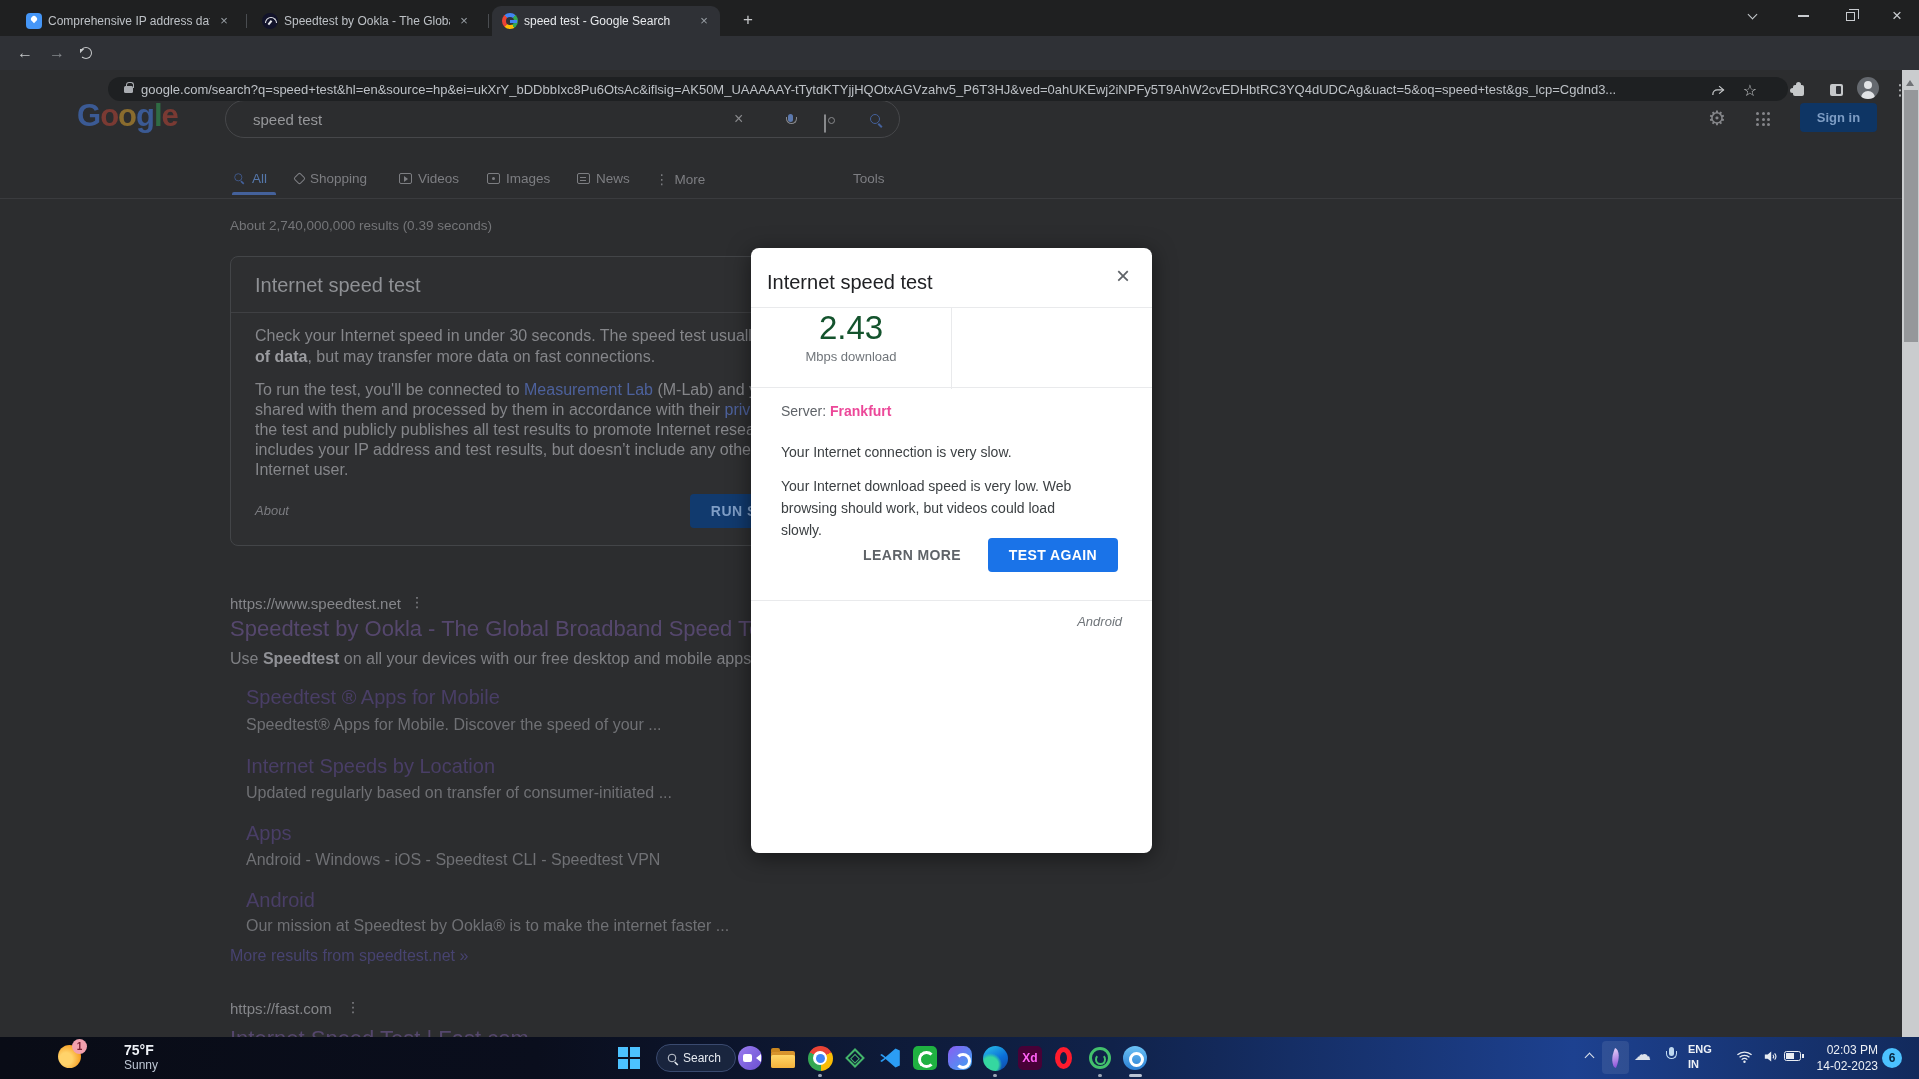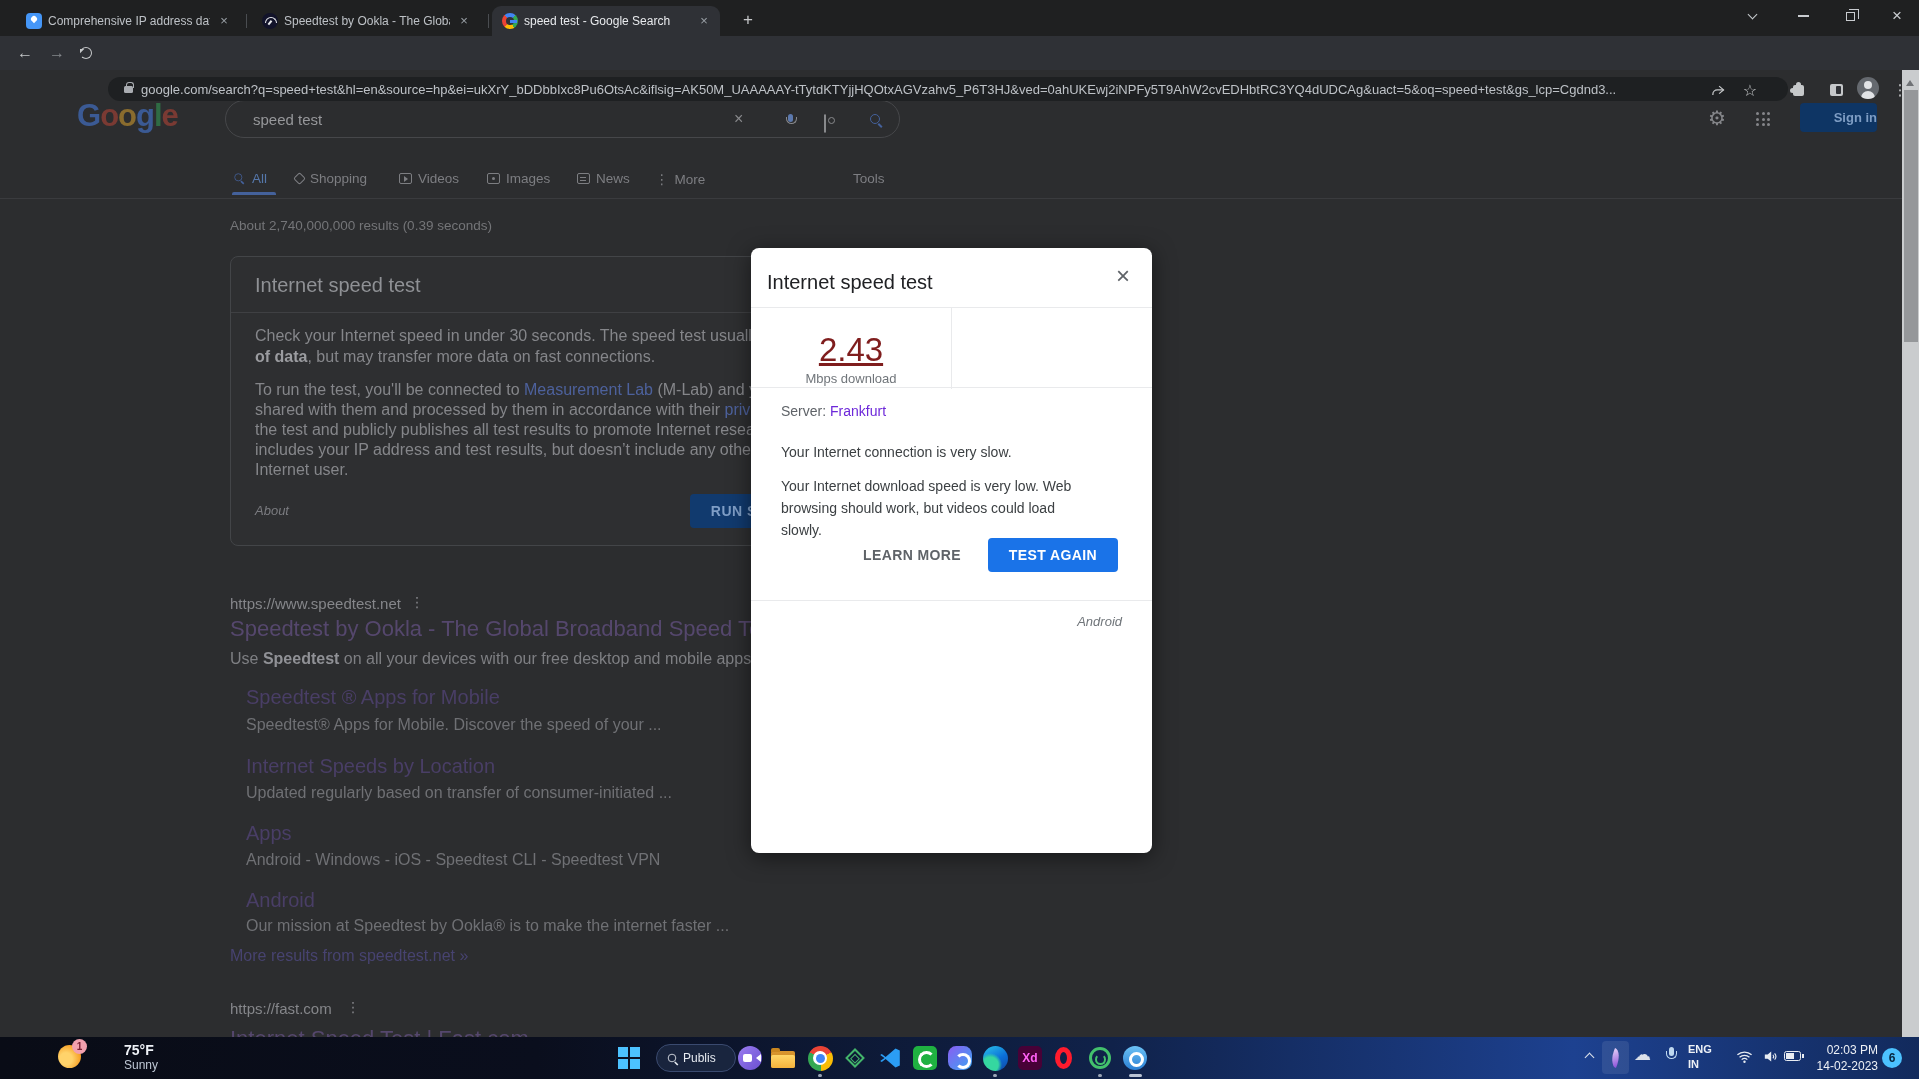--- a/index.html
+++ b/index.html
@@ -60,21 +60,21 @@
   .mag::before { content:''; position:absolute; left:0; top:0; width:8px; height:8px; border:1.7px solid currentColor; border-radius:50%; }
   .mag::after { content:''; position:absolute; left:9px; top:9px; width:5px; height:1.7px; background:currentColor; transform:rotate(45deg); transform-origin:0 0; }
   .micico { position:relative; width:8px; height:11px; }
   .micico::before { content:''; position:absolute; left:2px; top:0; width:5px; height:8px; border-radius:3px; background:#5c79ae; }
   .micico::after { content:''; position:absolute; left:0; top:3px; width:9px; height:6px; border:1.4px solid #88898c; border-top:none; border-radius:0 0 6px 6px; }
   .lensico { position:relative; width:14px; height:11px; border:1.5px solid #88898c; border-radius:3px; }
   .lensico::after { content:''; position:absolute; left:3px; top:2px; width:5px; height:5px; border:1.5px solid #88898c; border-radius:50%; }
   .gearico { font-size:20px; color:#85868a; }
   .gridico { position:relative; width:14px; height:14px; }
   .gridico i { position:absolute; width:3px; height:3px; border-radius:50%; background:#85868a; }
-  .signin { position:absolute; left:1800px; top:33px; width:77px; height:29px; background:#0e3564; border-radius:4px; color:#7e9dc4; font-size:13px; font-weight:700; text-align:right; line-height:29px; }
+  .signin { position:absolute; left:1800px; top:33px; width:77px; height:29px; background:#0e3564; border-radius:4px; color:#7e9dc4; font-size:13px; font-weight:700; text-align:center; line-height:29px; }
   .navrow-item { position:absolute; top:101px; font-size:13.5px; color:#7d7e82; display:flex; align-items:center; gap:6px; }
   .nav-active { color:#5577ab; }
   .nav-underline { position:absolute; left:232px; top:122px; width:44px; height:3px; background:#44619b; border-radius:2px 2px 0 0; }
   .tagicon { width:9px; height:9px; border:1.6px solid currentColor; border-radius:2px; transform:rotate(45deg); }
   .boxicon { width:13px; height:11px; border:1.6px solid currentColor; border-radius:2px; position:relative; }
   .boxicon.play::after { content:''; position:absolute; left:4px; top:2px; border:3px solid transparent; border-left:4.5px solid currentColor; }
   .boxicon.dot::after { content:''; position:absolute; left:3.5px; top:2.5px; width:3px; height:3px; border-radius:50%; background:currentColor; }
   .boxicon.lines::after { content:''; position:absolute; left:2px; top:2.5px; width:6px; height:1.5px; background:currentColor; box-shadow:0 3px 0 currentColor; }
   .hairline { position:absolute; left:0; top:128px; width:1902px; height:1px; background:#3a3b3e; }
   .stats { position:absolute; left:230px; top:148px; font-size:13.5px; color:#747578; }
@@ -98,25 +98,25 @@
   #sbar { position:absolute; left:1902px; top:70px; width:17px; height:967px; background:#caccce; z-index:2; }
   #sthumb { position:absolute; left:1.5px; top:20px; width:14px; height:252px; background:#95979a; }
   #sarrow { position:absolute; left:4px; top:6px; width:0; height:0; border:4.5px solid transparent; border-bottom:6px solid #707276; }
 
   
   #dialog { position:absolute; left:751px; top:248px; width:401px; height:605px; background:#fff; border-radius:8px; box-shadow:0 4px 22px rgba(0,0,0,.5); z-index:5; }
   .dtitle { position:absolute; left:16px; top:23px; font-size:20px; color:#202124; }
   .dclose { position:absolute; right:14px; top:14px; width:30px; height:30px; text-align:center; line-height:28px; font-size:24px; color:#5f6368; }
   .band { position:absolute; left:0; top:59px; width:401px; height:81px; border-top:1px solid #e9eaec; border-bottom:1px solid #e9eaec; }
   .bcell { position:absolute; top:0; width:200px; height:81px; text-align:center; }
-  .bval { margin-top:23px; font-size:33px; color:#7f1d1d;text-decoration:underline; }
+  .bval { margin-top:1px; font-size:33px; color:#14532d; }
   .blab { margin-top:2px; font-size:13px; color:#70757a; }
   .bdiv { position:absolute; left:200px; top:0; width:1px; height:81px; background:#e9eaec; }
   .dserver { position:absolute; left:30px; top:155px; font-size:14px; color:#5f6368; }
-  .dserver b { color:#6d28d9; font-weight:400; }
+  .dserver b { color:#ec4899; font-weight:700; }
   .dline1 { position:absolute; left:30px; top:196px; font-size:14px; color:#3c4043; }
   .dpara { position:absolute; left:30px; top:227px; width:316px; font-size:14px; line-height:22px; color:#3c4043; }
   .learnmore { position:absolute; left:96px; top:290px; width:130px; height:34px; text-align:center; line-height:34px; font-size:14px; font-weight:700; letter-spacing:.4px; color:#5f6368; }
   .testagain { position:absolute; left:237px; top:290px; width:130px; height:34px; background:#1a73e8; border-radius:4px; text-align:center; line-height:34px; font-size:14px; font-weight:700; letter-spacing:.4px; color:#fff; }
   .ddiv { position:absolute; left:0; top:352px; width:401px; height:1px; background:#e9eaec; }
   .feedback { position:absolute; right:30px; top:366px; font-size:13px; font-style:italic; color:#70757a; }
 
   
   #taskbar { left:0; top:1037px; width:1919px; height:42px; z-index:10;
     background:linear-gradient(90deg,#090c16 0%,#0a0e1d 28%,#10224a 58%,#1d4190 82%,#122a5c 100%); }
@@ -353,21 +353,21 @@
       <span class="wcond">Sunny</span>
     </div>
     <div class="start">
         <i></i>
         <i></i>
         <i></i>
         <i></i>
       </div>
     <div class="tsearch">
       <span class="mag"></span>
-      <span>Publis</span>
+      <span>Search</span>
     </div>
     <div class="tbapp" style="left:737px;">
         <span class="tb-video"></span>
       </div>
     <div class="tbapp" style="left:770px;">
         <span class="tb-folder"></span>
       </div>
     <div class="tbapp" style="left:807px;">
         <span class="tb-chrome"></span>
       </div>

